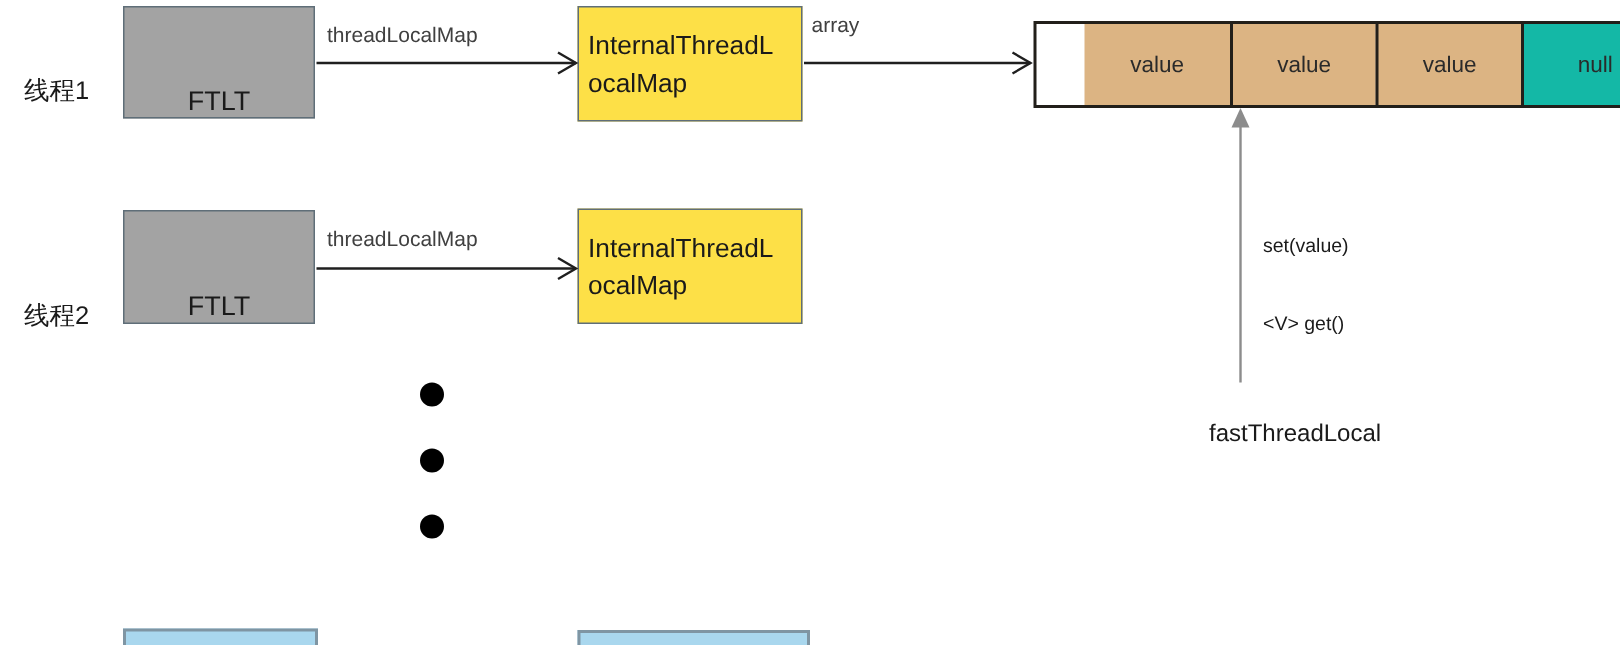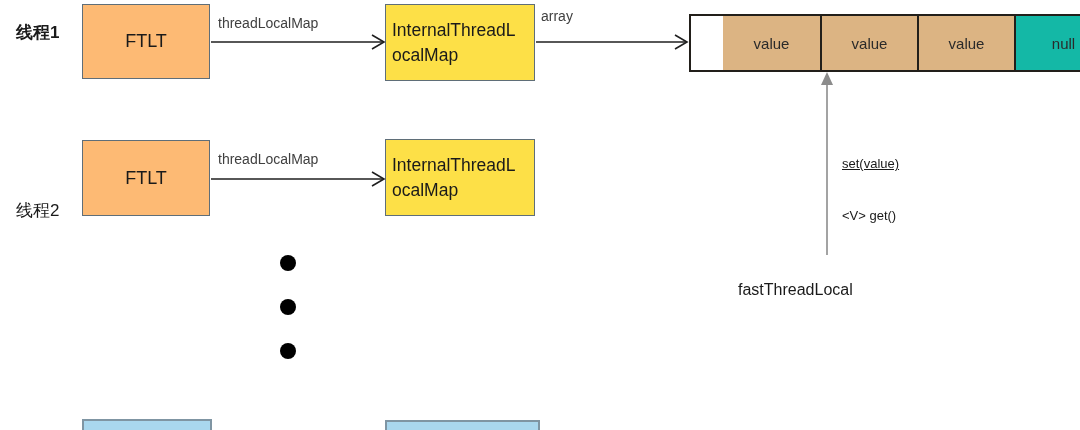--- a/index.html
+++ b/index.html
@@ -19,24 +19,24 @@
   .abs { position: absolute; }
 
   .thread-label {
     font-size: 17px;
     color: #1a1a1a;
     white-space: nowrap;
   }
 
   .node-box {
     box-sizing: border-box;
-    background: #fdba74;
+    background: #a3a3a3;
     border: 1px solid #5f6e78;
     display: flex;
-    align-items: center;
+    align-items: flex-end;
     justify-content: center;
     font-size: 18px;
     color: #1a1a1a;
   }
 
   .map-box {
     box-sizing: border-box;
     background: #fde047;
     border: 1px solid #5f6e78;
     display: flex;
@@ -105,21 +105,21 @@
     width: 1080px;
     height: 430px;
     pointer-events: none;
   }
 </style>
 </head>
 <body>
 
 <div id="canvas">
 
-  <div class="abs thread-label" style="left:16px; top:21px;font-weight:bold;">线程1</div>
+  <div class="abs thread-label" style="left:16px; top:49px;">线程1</div>
 
   <div class="abs node-box" style="left:82px; top:4px; width:128px; height:75px;">
     <span>FTLT</span>
   </div>
 
   <div class="abs edge-label" style="left:218px; top:15px;">threadLocalMap</div>
 
   <div class="abs map-box" style="left:385px; top:4px; width:150px; height:77px;">
     <span class="wrap-text">InternalThreadLocalMap</span>
   </div>
@@ -142,25 +142,25 @@
   <div class="abs edge-label" style="left:218px; top:151px;">threadLocalMap</div>
 
   <div class="abs map-box" style="left:385px; top:139px; width:150px; height:77px;">
     <span class="wrap-text">InternalThreadLocalMap</span>
   </div>
 
   <div class="abs dot" style="left:280px; top:255px;"></div>
   <div class="abs dot" style="left:280px; top:299px;"></div>
   <div class="abs dot" style="left:280px; top:343px;"></div>
 
-  <div class="abs method-label" style="left:842px; top:156px;text-decoration:underline;">set(value)</div>
+  <div class="abs method-label" style="left:842px; top:156px;">set(value)</div>
 
   <div class="abs method-label" style="left:842px; top:208px;">&lt;V&gt; get()</div>
 
-  <div class="abs pointer-label" style="left:738px; top:281px;">fastThreadLocal</div>
+  <div class="abs pointer-label" style="left:806px; top:281px;">fastThreadLocal</div>
 
   <div class="abs partial-box" style="left:82px; top:419px; width:130px; height:20px;"></div>
   <div class="abs partial-box" style="left:385px; top:420px; width:155px; height:20px;"></div>
 
   <svg class="connector-layer" viewBox="0 0 1080 430" xmlns="http://www.w3.org/2000/svg">
 
     <g stroke="#1f1f1f" stroke-width="1.6" fill="none">
       <line x1="211" y1="42" x2="384" y2="42"></line>
       <polyline points="372,35 384,42 372,49"></polyline>
     </g>

